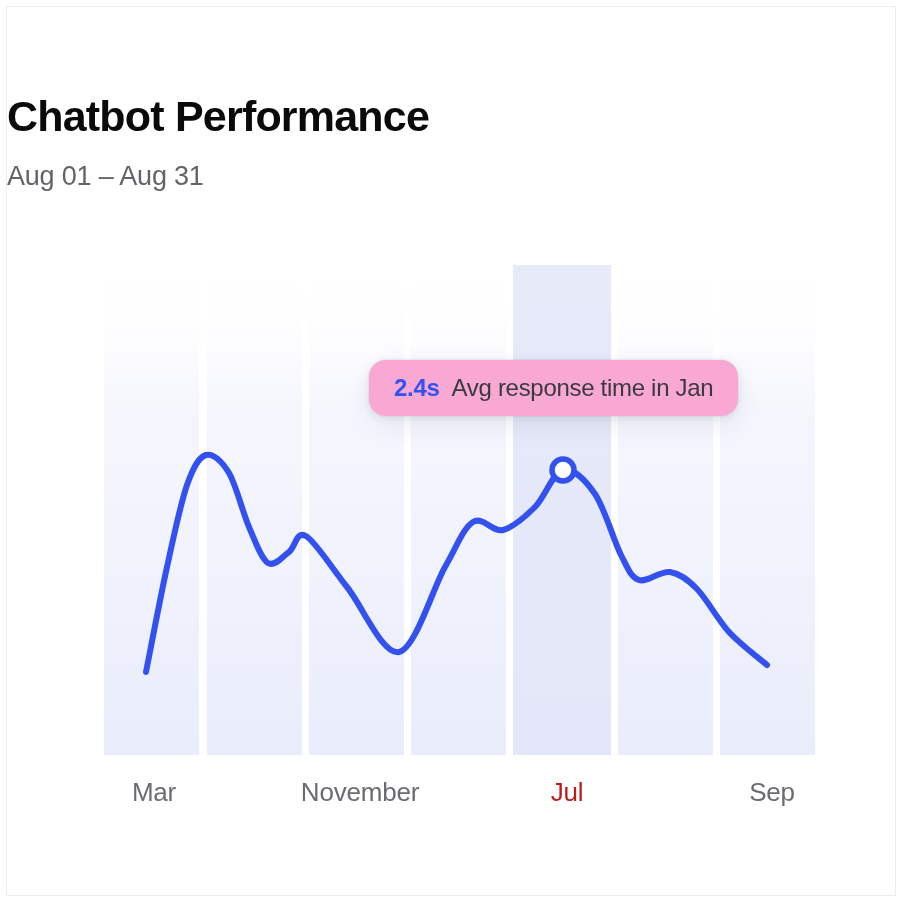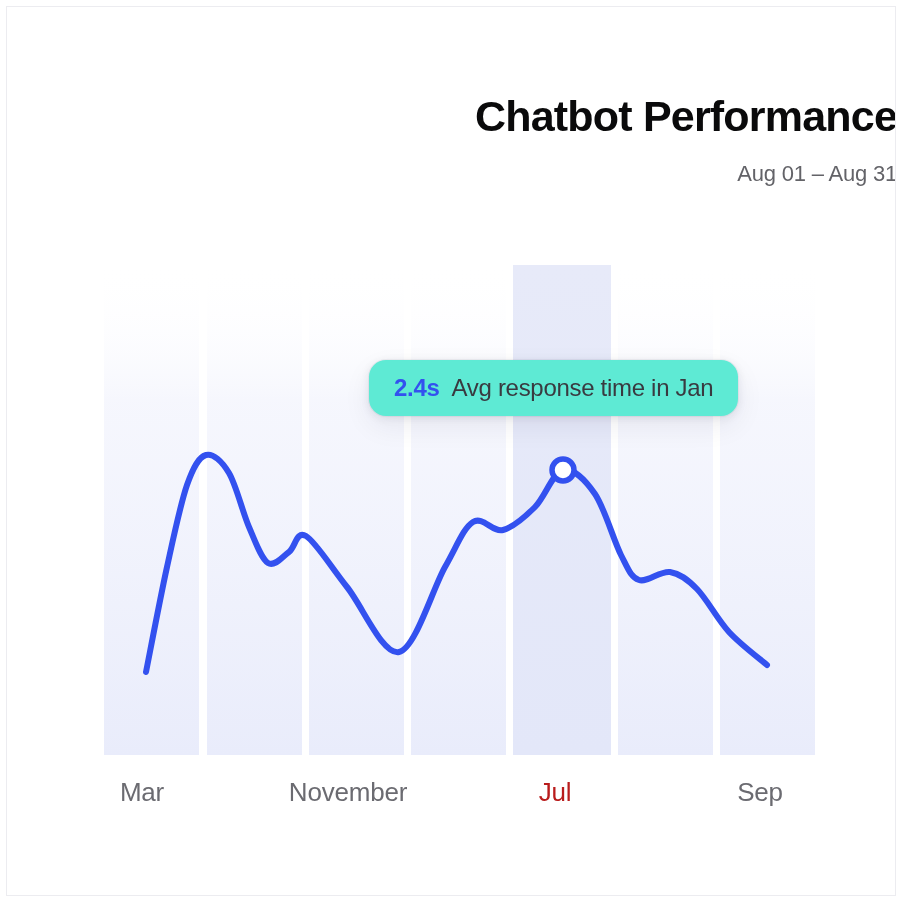--- a/index.html
+++ b/index.html
@@ -25,35 +25,35 @@
     box-sizing: border-box;
     overflow: hidden;
   }
 
   
   #header {
     position: absolute;
     left: 0;
     top: 0;
     width: 890px;
-    text-align: right;
+    text-align: left;
   }
   #chart-title {
     margin: 0;
     padding-top: 88px;
     font-size: 43px;
     font-weight: 700;
     letter-spacing: -0.8px;
     color: #0a0a0b;
     line-height: 1.0;
   }
   #chart-subtitle {
     margin: 0;
     padding-top: 25px;
-    font-size: 22px;
+    font-size: 27px;
     font-weight: 400;
     letter-spacing: -0.2px;
     color: #636368;
     line-height: 1.0;
   }
 
   
   #plot {
     position: absolute;
     left: 91px;
@@ -67,21 +67,21 @@
   #tooltip {
     position: absolute;
     left: 362px;
     top: 353px;
     height: 56px;
     box-sizing: border-box;
     display: flex;
     align-items: center;
     gap: 12px;
     padding: 0 25px;
-    background: #5eead4;
+    background: #f9a8d4;
     border-radius: 17px;
     box-shadow: 0 2px 10px rgba(25,28,60,0.09),
                 0 10px 28px rgba(25,28,60,0.07),
                 0 0 0 1px rgba(20,22,50,0.045);
     white-space: nowrap;
   }
   #tooltip .tt-value {
     font-size: 24px;
     font-weight: 700;
     letter-spacing: -0.3px;
@@ -92,21 +92,21 @@
     font-size: 24px;
     font-weight: 400;
     letter-spacing: -0.3px;
     color: #393a40;
     line-height: 1;
   }
 
   
   #x-axis {
     position: absolute;
-    left: 84px;
+    left: 96px;
     top: 772px;
     width: 728px;
     height: 42px;
   }
   #x-axis .tick {
     position: absolute;
     top: 0;
     transform: translateX(-50%);
     font-size: 26px;
     font-weight: 400;

